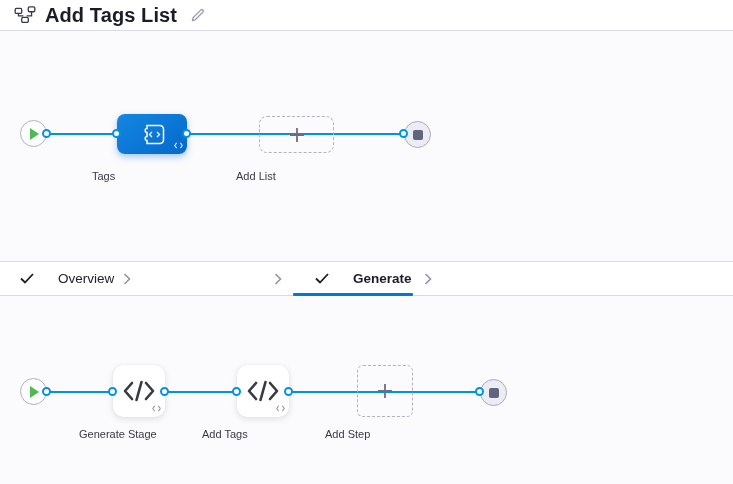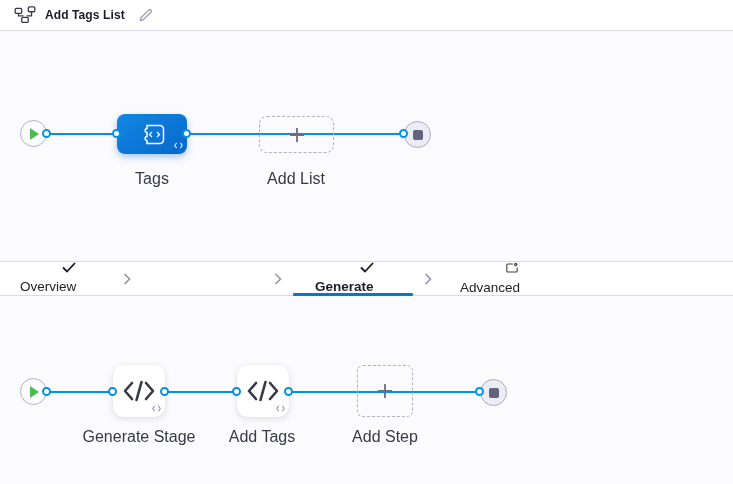--- a/index.html
+++ b/index.html
@@ -2,21 +2,21 @@
 <html><head>
 <meta charset="utf-8">
 <style>
   * { margin:0; padding:0; box-sizing:border-box; }
   html,body { width:733px; height:484px; overflow:hidden; background:#fff;
               font-family:"Liberation Sans", sans-serif; }
 
   
   .header { height:31px; background:#fff; border-bottom:1px solid #d9dae6;
             display:flex; align-items:center; padding:0 14px; gap:9px; }
-  .header .title { font-size:12px; font-weight:700; color:#1c1c28; letter-spacing:.1px; }
+  .header .title { font-size:20px; font-weight:700; color:#1c1c28; letter-spacing:.1px; }
   .icon-btn { display:flex; align-items:center; justify-content:center; cursor:pointer;
               background:none; border:none; padding:0; }
 
   
   .canvas { position:relative; background:#fbfbfe; }
   .canvas-stage { height:230px; }
   .canvas-exec  { height:188px; }
 
   .conn-line { position:absolute; height:2px; background:#0092e4; }
   .dot { position:absolute; width:9px; height:9px; border:2px solid #0092e4;
@@ -36,28 +36,28 @@
   .corner-glyph { position:absolute; right:4px; bottom:2px; line-height:1; }
 
   .dashed-node { position:absolute; border:1.6px dashed #b0b1c4; border-radius:8px;
         background:transparent; display:flex; align-items:center; justify-content:center;
         cursor:pointer; }
 
   .step-card { position:absolute; width:52px; height:52px; border-radius:10px; background:#fff;
         box-shadow:0 2px 6px rgba(96,97,112,.18), 0 0 1px rgba(40,41,61,.10);
         display:flex; align-items:center; justify-content:center; cursor:pointer; }
 
-  .node-label { position:absolute; width:120px; text-align:center; font-size:16px;
+  .node-label { position:absolute; width:120px; text-align:left; font-size:11px;
         color:#383946; }
 
   
   .tabbar { position:relative; height:35px; background:#fff;
             border-top:1px solid #d9dae6; border-bottom:1px solid #d9dae6; }
-  .tab { position:absolute; top:0; height:100%; display:flex; align-items:flex-end; gap:6px;
-         cursor:pointer;flex-direction:column; }
+  .tab { position:absolute; top:0; height:100%; display:flex; align-items:center; gap:24px;
+         cursor:pointer; }
   .tab .tab-label { font-size:13.5px; color:#22222a; }
   .tab.active .tab-label { font-weight:600; color:#1c1c28; }
   .tab-underline { position:absolute; left:293px; bottom:-1px; width:120px; height:3px;
          background:#0278d5; border-radius:1px; }
   .tab-sep { position:absolute; top:0; height:100%; display:flex; align-items:center; }
 </style>
 </head>
 <body>
 
 <div class="header">
@@ -149,28 +149,20 @@
     <span class="tab-label">Generate</span>
   </div>
   <div class="tab-underline"></div>
 
   <div class="tab-sep" style="left:424px;">
     <svg width="8" height="12" viewBox="0 0 8 12" fill="none" stroke="#9293ab" stroke-width="1.6">
       <path d="M1.5 1 L6.5 6 L1.5 11"></path>
       </svg>
   </div>
 
-  <div class="tab" style="left:460px;">
-    <svg width="16" height="15" viewBox="0 0 16 15" fill="none" stroke="#383946" stroke-width="1.3">
-      <path d="M9 2.5 H3 A1.5 1.5 0 0 0 1.5 4 V11 A1.5 1.5 0 0 0 3 12.5 H13 A1.5 1.5 0 0 0 14.5 11 V7"></path>
-      <circle cx="12.6" cy="3.2" r="1.2"></circle>
-      <path d="M12.6 0.8 V1.6 M12.6 4.8 V5.6 M10.3 3.2 H11.1 M14.1 3.2 H14.9 M11 1.6 l.5 .5 M13.7 4.3 l.5 .5 M14.2 1.6 l-.5 .5 M11.5 4.3 l-.5 .5" stroke-width="1"></path>
-    </svg>
-    <span class="tab-label">Advanced</span>
-  </div>
 </div>
 
 <div class="canvas canvas-exec">
   <div class="conn-line" style="left:47px; top:95px; width:433px;"></div>
 
   <div class="start-node" style="left:20px; top:82px;">
     <svg width="10" height="12" viewBox="0 0 10 12">
       <polygon points="1,0 10,6 1,12" fill="#4dba52"></polygon>
     </svg>
   </div>

